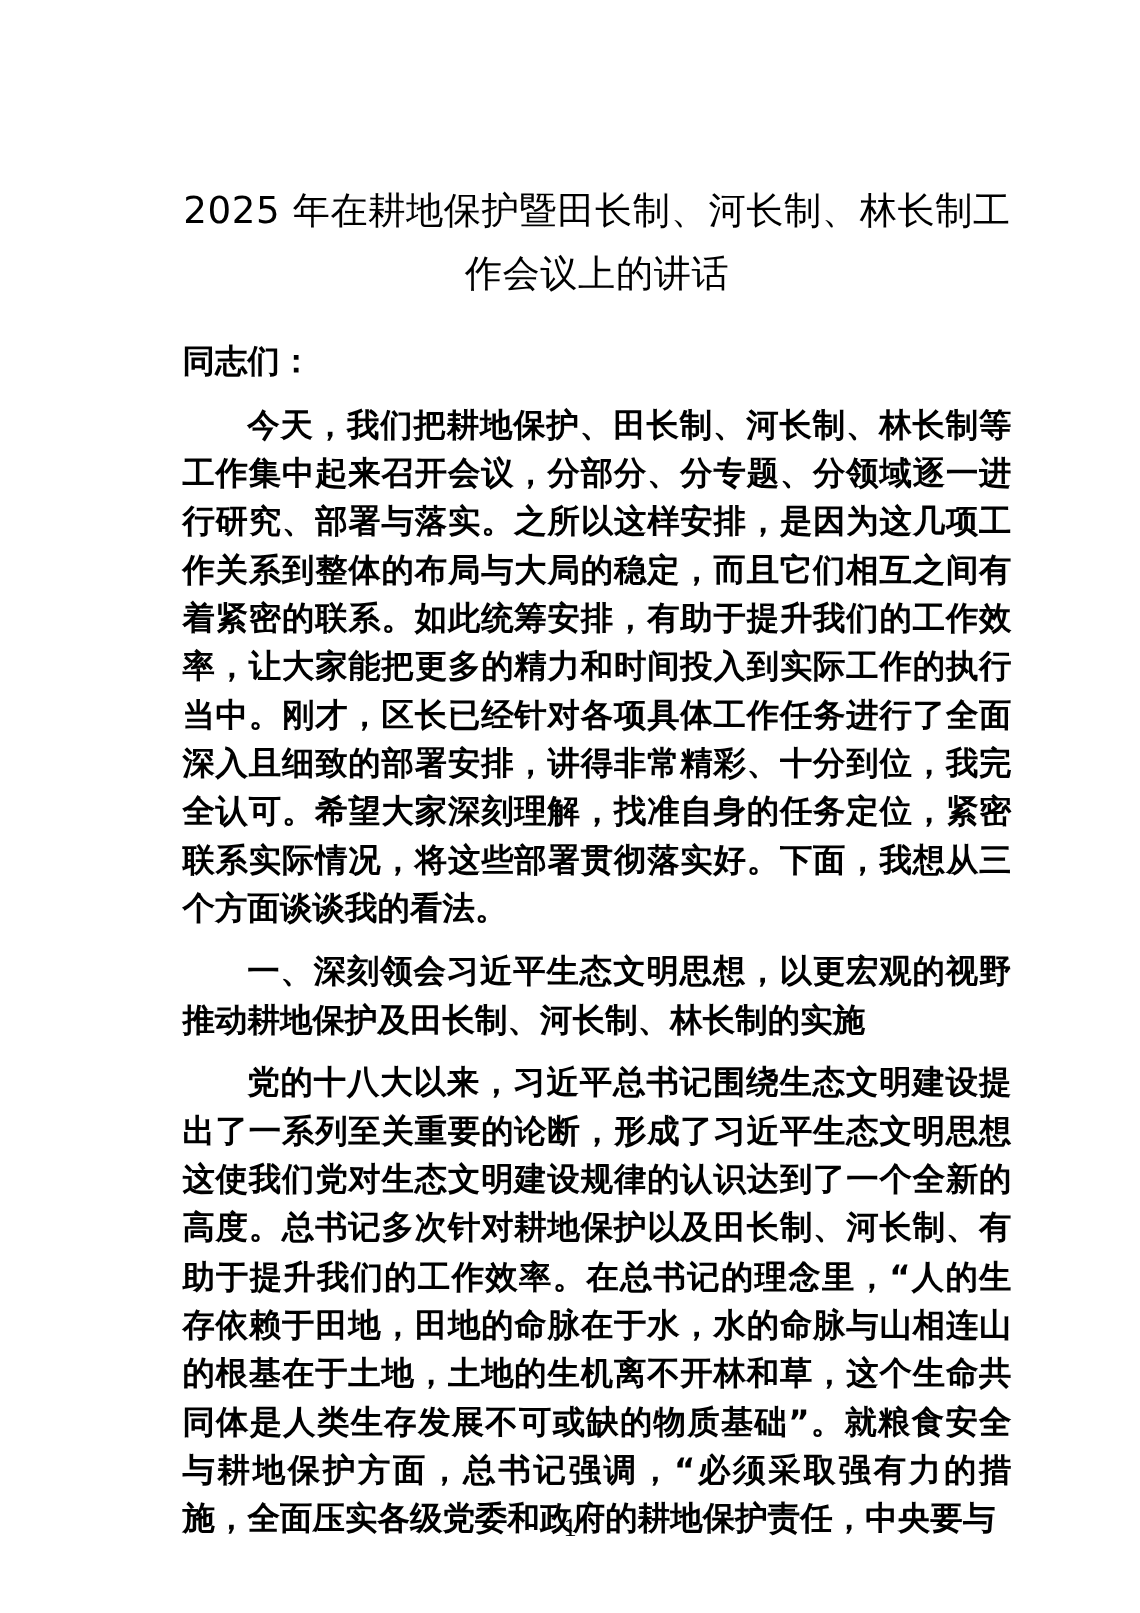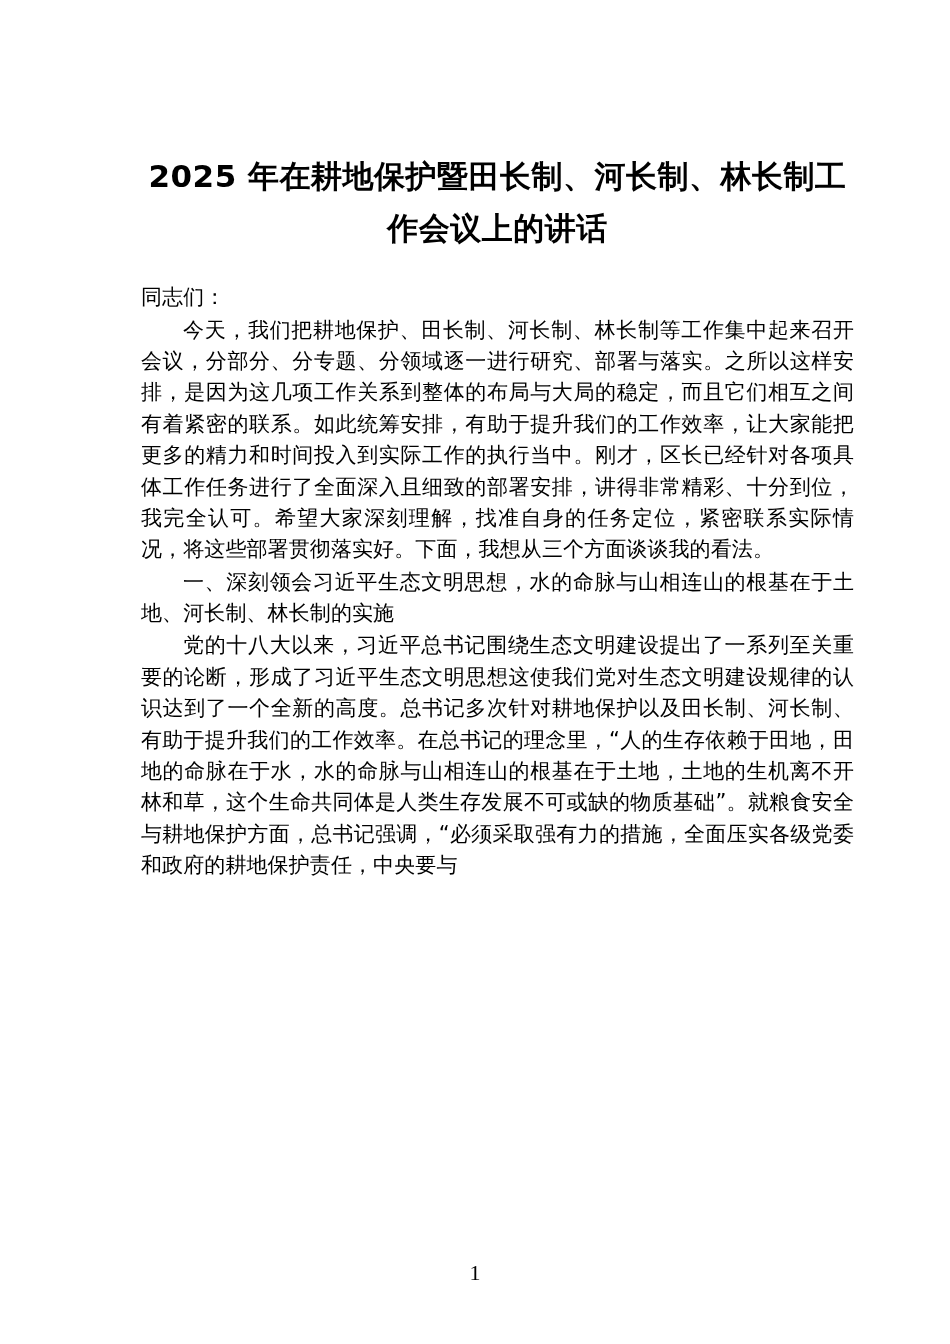--- a/index.html
+++ b/index.html
@@ -17,36 +17,36 @@
   }
   .page {
     box-sizing: border-box;
     width: 950px;
     height: 1344px;
     padding: 150px 95px 40px 140px;
     position: relative;
   }
   .doc-title {
     font-family: "DejaVu Sans", "Liberation Sans", sans-serif;
-    font-weight: bold;
+    font-weight: normal;
     font-size: 31px;
     line-height: 1.68;
     text-align: center;
     letter-spacing: 0.5px;
     margin: 0 0 6px 0;
     padding: 0 6px;
   }
   .body-block {
     margin-top: 28px;
   }
   p {
-    margin: 1px;
+    margin: 12px;
     font-family: "DejaVu Sans", "Liberation Sans", sans-serif;
-    font-weight: normal;
-    font-size: 21px;
+    font-weight: bold;
+    font-size: 27px;
     line-height: 1.495;
     text-align: justify;
     text-justify: inter-ideograph;
     letter-spacing: 0.1px;
   }
   p.indent {
     text-indent: 2em;
   }
   .page-number {
     position: absolute;
@@ -62,19 +62,19 @@
 </head>
 <body>
 
 <div class="page">
 
   <h1 class="doc-title">2025 年在耕地保护暨田长制、河长制、林长制工作会议上的讲话</h1>
 
   <div class="body-block">
     <p>同志们：</p>
     <p class="indent">今天，我们把耕地保护、田长制、河长制、林长制等工作集中起来召开会议，分部分、分专题、分领域逐一进行研究、部署与落实。之所以这样安排，是因为这几项工作关系到整体的布局与大局的稳定，而且它们相互之间有着紧密的联系。如此统筹安排，有助于提升我们的工作效率，让大家能把更多的精力和时间投入到实际工作的执行当中。刚才，区长已经针对各项具体工作任务进行了全面深入且细致的部署安排，讲得非常精彩、十分到位，我完全认可。希望大家深刻理解，找准自身的任务定位，紧密联系实际情况，将这些部署贯彻落实好。下面，我想从三个方面谈谈我的看法。</p>
-    <p class="indent">一、深刻领会习近平生态文明思想，水的命脉与山相连山的根基在于土地、河长制、林长制的实施</p>
+    <p class="indent">一、深刻领会习近平生态文明思想，以更宏观的视野推动耕地保护及田长制、河长制、林长制的实施</p>
     <p class="indent">党的十八大以来，习近平总书记围绕生态文明建设提出了一系列至关重要的论断，形成了习近平生态文明思想这使我们党对生态文明建设规律的认识达到了一个全新的高度。总书记多次针对耕地保护以及田长制、河长制、有助于提升我们的工作效率。在总书记的理念里，“人的生存依赖于田地，田地的命脉在于水，水的命脉与山相连山的根基在于土地，土地的生机离不开林和草，这个生命共同体是人类生存发展不可或缺的物质基础”。就粮食安全与耕地保护方面，总书记强调，“必须采取强有力的措施，全面压实各级党委和政府的耕地保护责任，中央要与</p>
   </div>
 
   <div class="page-number">1</div>
 
 </div>
 
 </body></html>

